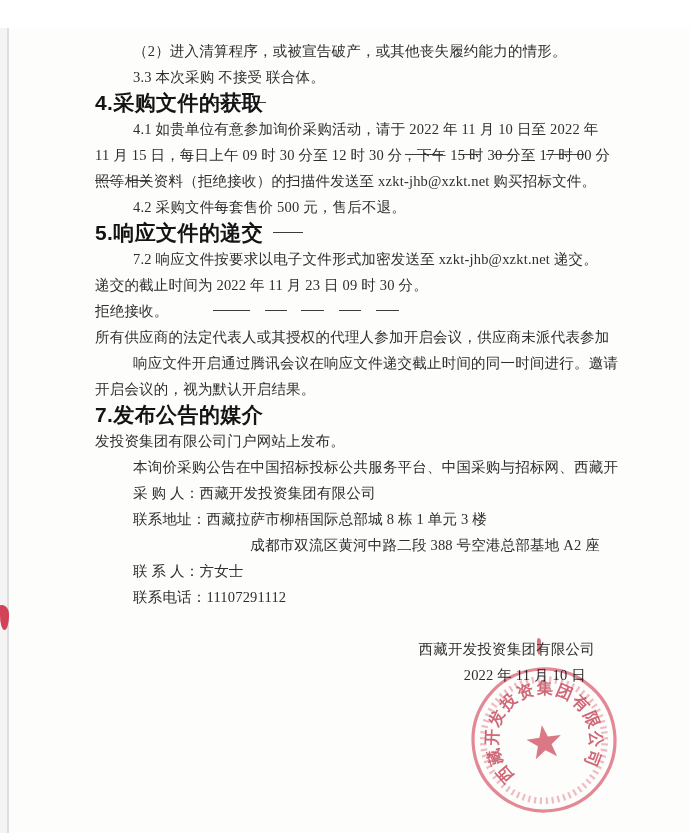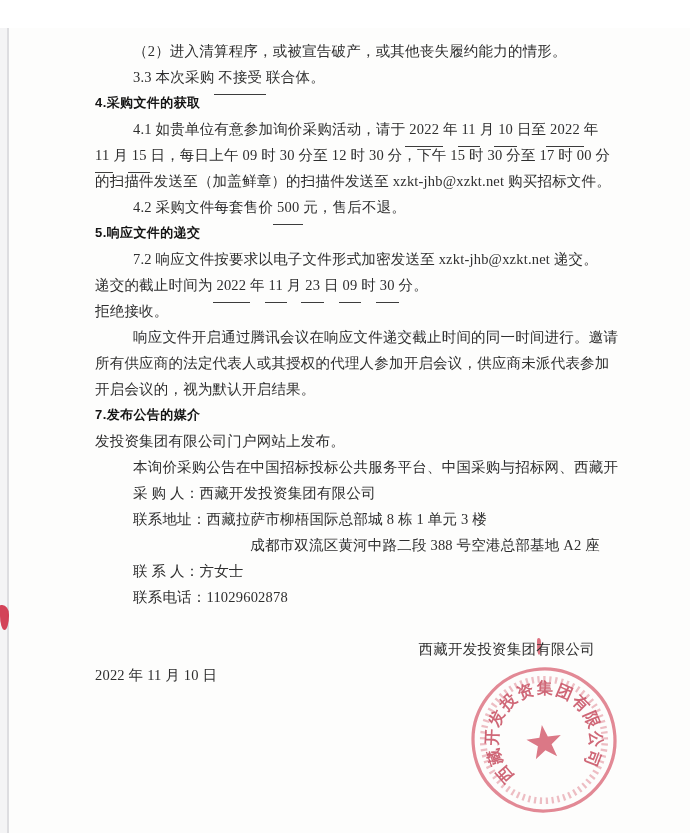--- a/index.html
+++ b/index.html
@@ -30,25 +30,25 @@
   .content {
     position:absolute; left:95px; top:10px; width:505px;
     font-size:14.5px; line-height:26px; color:#2e2e2e;
     letter-spacing:.2px;
   }
   .line   { height:26px; white-space:nowrap; }
   .indent { padding-left:38px; }
   .addr2  { padding-left:123px;text-align:right; }
   .heading {
     font-family:"Liberation Sans", sans-serif;
-    font-weight:bold; color:#141414; font-size:13px; letter-spacing:.4px;
+    font-weight:bold; color:#141414; font-size:21px; letter-spacing:.4px;
   }
   .sig  { text-align:right; padding-right:5px; }
-  .date { padding-right:14px; }
-  .u { border-bottom:1px solid #3c3c3c; padding-bottom:9px; }
+  .date { text-align:right; padding-right:14px; }
+  .u { border-bottom:1px solid #3c3c3c; padding-bottom:17px; }
   
   .stamp {
     position:absolute; left:468px; top:636px; width:152px; height:152px;
     mix-blend-mode:multiply;
     transform:rotate(-8deg);
     opacity:.92;
   }
 </style>
 </head>
 <body>
@@ -58,37 +58,37 @@
   <div class="edge-line"></div>
   <div class="ink-blob"></div>
   <div class="ink-speck"></div>
 
   <div class="content">
       <div class="line indent"><span>（2）进入清算程序，或被宣告破产，或其他丧失履约能力的情形。</span></div>
       <div class="line indent"><span>3.3 本次采购</span><span class="u"> 不接受 </span><span>联合体。</span></div>
       <div class="line heading"><span>4.采购文件的获取</span></div>
       <div class="line indent"><span>4.1 如贵单位有意参加询价采购活动，请于</span><span class="u"> 2022 </span><span>年</span><span class="u"> 11 </span><span>月</span><span class="u"> 10 </span><span>日至</span><span class="u"> 2022 </span><span>年</span></div>
       <div class="line"><span class="u">11 </span><span>月</span><span class="u"> 15 </span><span>日，每日上午 09 时 30 分至 12 时 30 分，下午 15 时 30 分至 17 时 00 分</span></div>
-      <div class="line"><span>的扫描件发送至（加盖鲜章）的扫描件发送至 xzkt-jhb@xzkt.net 购买招标文件。</span></div>
+      <div class="line"><span>照等相关资料（拒绝接收）的扫描件发送至 xzkt-jhb@xzkt.net 购买招标文件。</span></div>
       <div class="line indent"><span>4.2 采购文件每套售价</span><span class="u"> 500 </span><span>元，售后不退。</span></div>
       <div class="line heading"><span>5.响应文件的递交</span></div>
       <div class="line indent"><span>7.2 响应文件按要求以电子文件形式加密发送至 xzkt-jhb@xzkt.net 递交。</span></div>
       <div class="line"><span>递交的截止时间为</span><span class="u"> 2022 </span><span>年</span><span class="u"> 11 </span><span>月</span><span class="u"> 23 </span><span>日</span><span class="u"> 09 </span><span>时</span><span class="u"> 30 </span><span>分。</span></div>
       <div class="line"><span>拒绝接收。</span></div>
+      <div class="line"><span>所有供应商的法定代表人或其授权的代理人参加开启会议，供应商未派代表参加</span></div>
       <div class="line indent"><span>响应文件开启通过腾讯会议在响应文件递交截止时间的同一时间进行。邀请</span></div>
-      <div class="line"><span>所有供应商的法定代表人或其授权的代理人参加开启会议，供应商未派代表参加</span></div>
       <div class="line"><span>开启会议的，视为默认开启结果。</span></div>
       <div class="line heading"><span>7.发布公告的媒介</span></div>
       <div class="line"><span>发投资集团有限公司门户网站上发布。</span></div>
       <div class="line indent"><span>本询价采购公告在中国招标投标公共服务平台、中国采购与招标网、西藏开</span></div>
       <div class="line indent"><span>采 购 人：西藏开发投资集团有限公司</span></div>
       <div class="line indent"><span>联系地址：西藏拉萨市柳梧国际总部城 8 栋 1 单元 3 楼</span></div>
       <div class="line addr2"><span>成都市双流区黄河中路二段 388 号空港总部基地 A2 座</span></div>
       <div class="line indent"><span>联 系 人：方女士</span></div>
-      <div class="line indent"><span>联系电话：11029602878</span></div>
+      <div class="line indent"><span>联系电话：11107291112</span></div>
       <div class="line spacer"></div>
       <div class="line sig"><span>西藏开发投资集团有限公司</span></div>
       <div class="line date"><span>2022 年 11 月 10 日</span></div>
     </div>
 
   <div class="stamp">
     <svg width="152" height="152" viewBox="0 0 150 150">
       <circle cx="75" cy="75" r="70" fill="none" stroke="#db6072" stroke-width="3.2" opacity="0.8"></circle>
       <circle cx="75" cy="75" r="60" fill="none" stroke="#dd7483" stroke-width="6.5" stroke-dasharray="2.2 3.6" opacity="0.5"></circle>
       <path id="stamparc" d="M 75,121 a 46,46 0 1,1 0.1,0" fill="none"></path>

